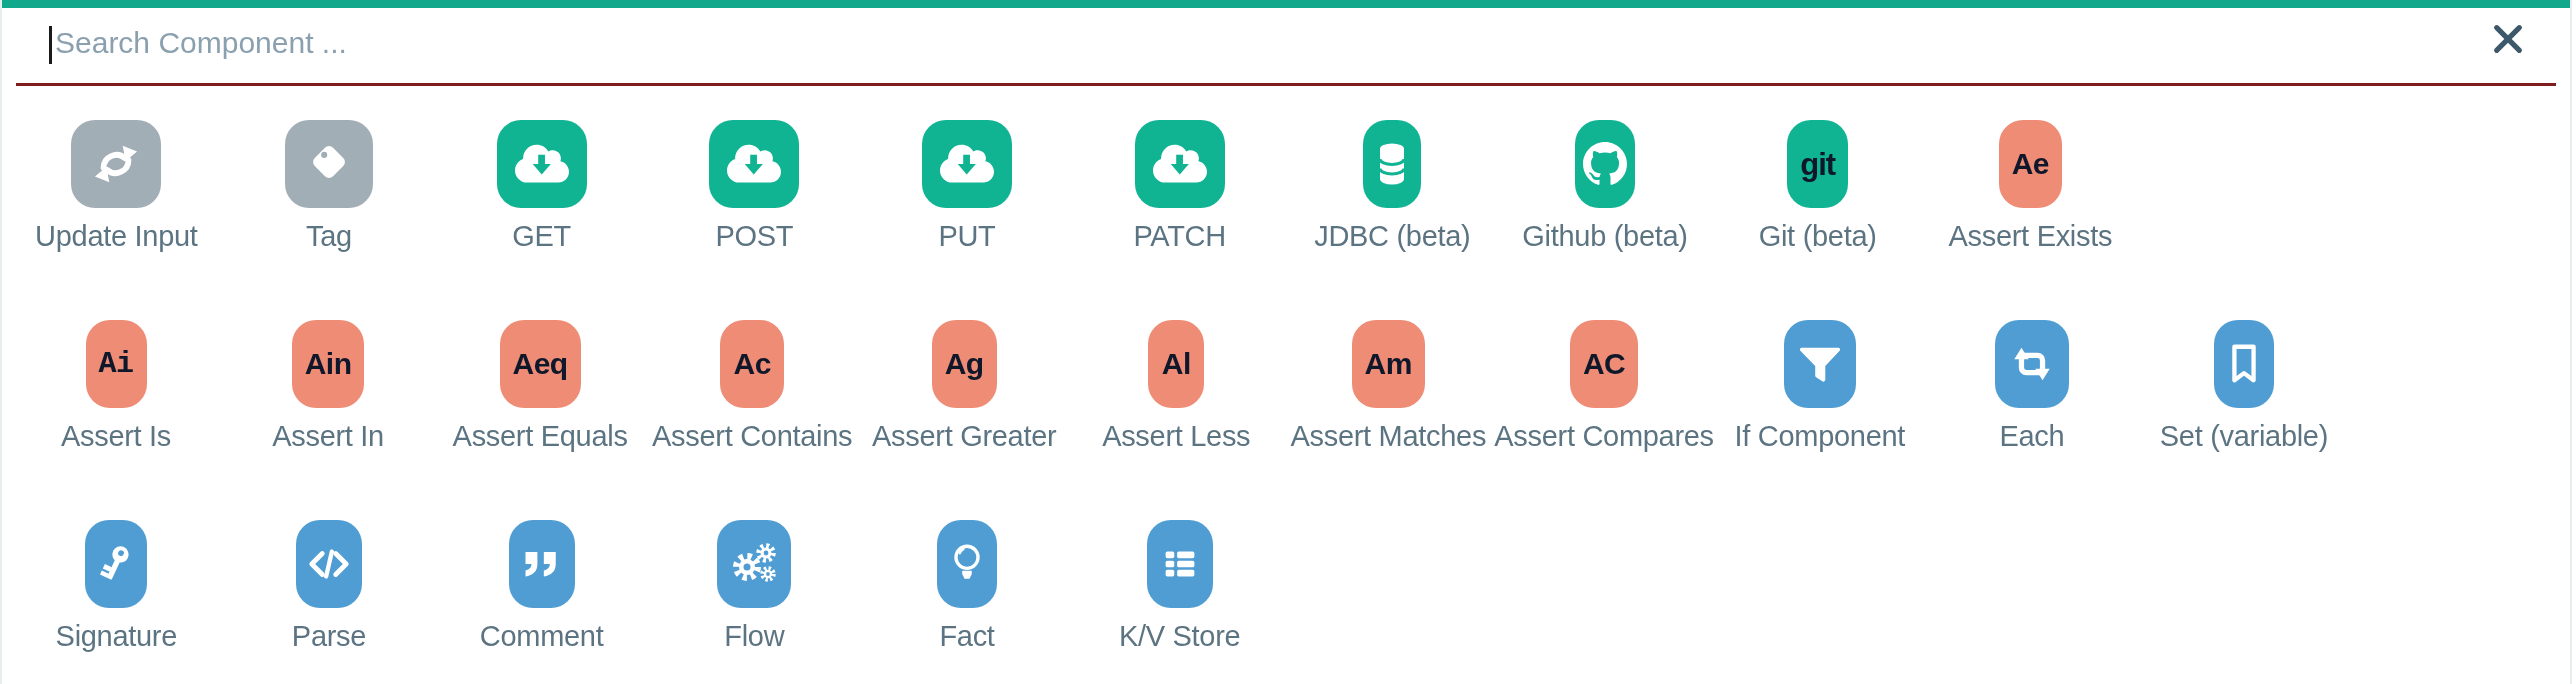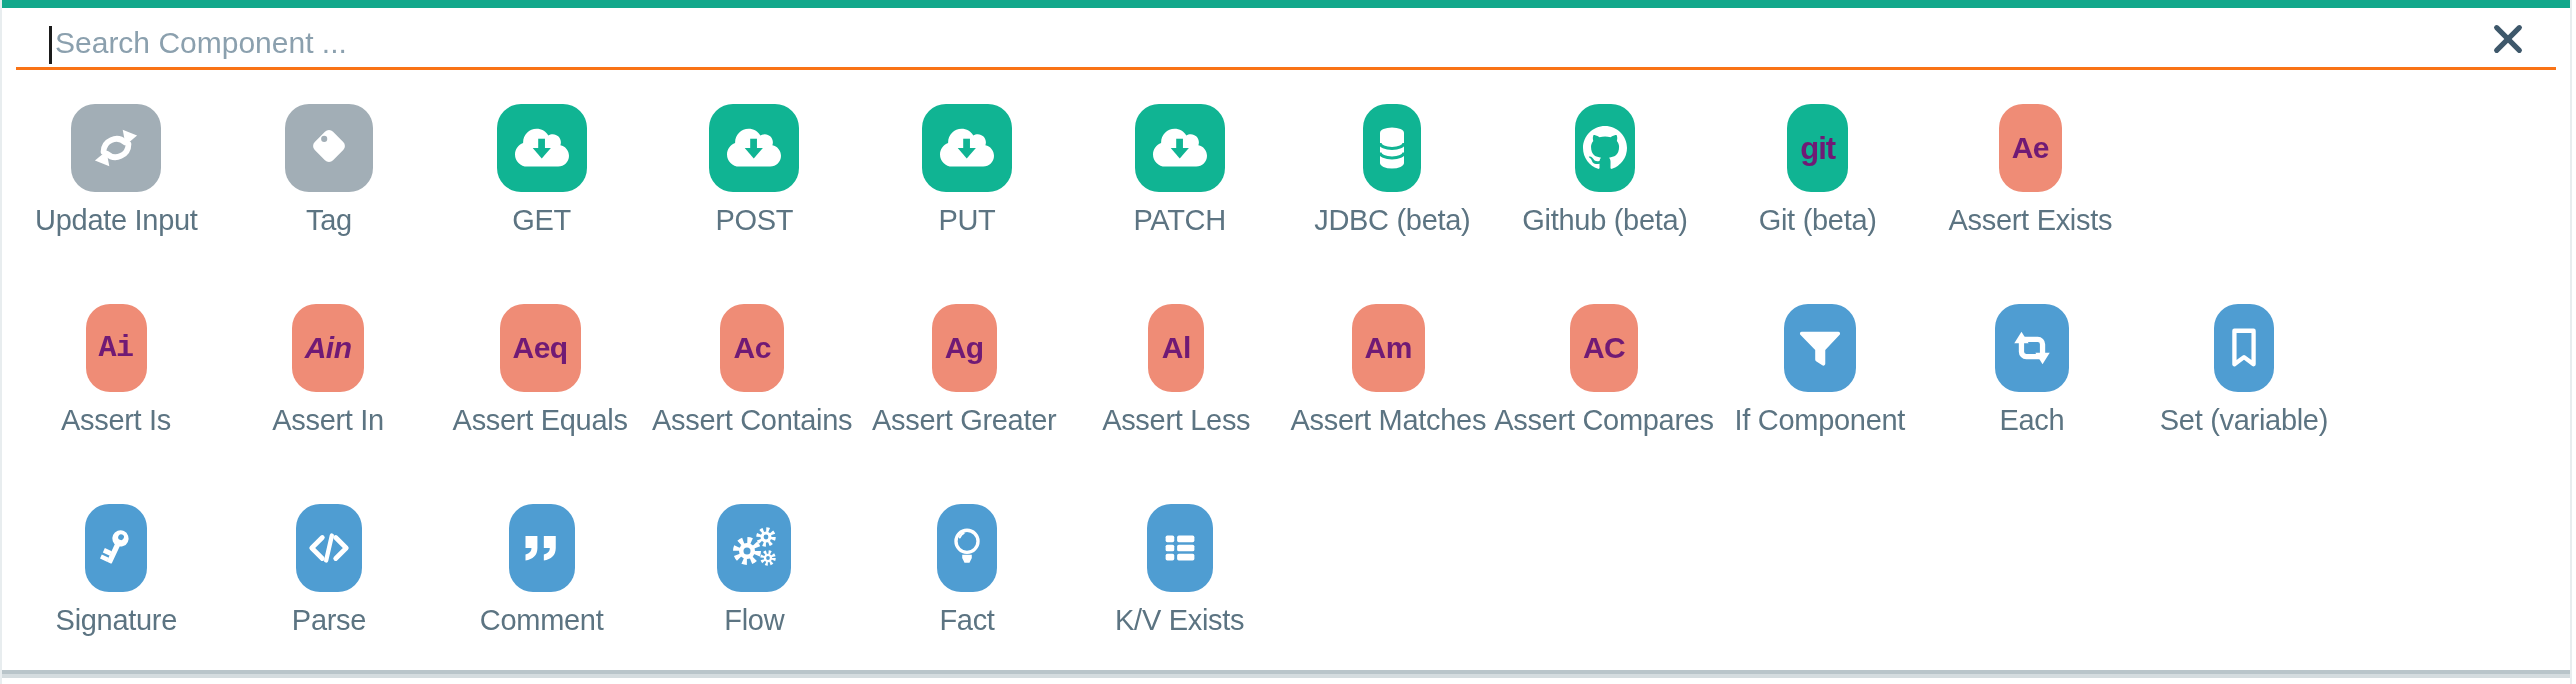--- a/index.html
+++ b/index.html
@@ -9,22 +9,22 @@
     -webkit-font-smoothing:antialiased;
     overflow:hidden;
   }
   .dialog{
     position:relative;width:2572px;height:684px;background:#fff;
     border-left:2px solid #e8edef;border-right:2px solid #e8edef;
     box-sizing:border-box;
   }
   .top-bar{height:8px;width:100%;}
   .search-row{
-    position:relative;height:62px;margin:0 14px;
-    border-bottom:3px solid #f97316;box-sizing:border-box;
+    position:relative;height:78px;margin:0 14px;
+    border-bottom:3px solid #7f1d1d;box-sizing:border-box;
   }
   .search-input{
     width:100%;height:64px;border:none;outline:none;
     font-family:"Liberation Sans", sans-serif;
     font-size:30px;color:#51626e;padding:6px 60px 0 39px;box-sizing:border-box;
     background:transparent;
   }
   .search-input::placeholder{color:#8ba0ae;opacity:1;}
   .caret{
     position:absolute;left:33px;top:18px;width:3px;height:38px;background:#1b1b1b;
@@ -40,21 +40,21 @@
     height:200px;box-sizing:border-box;padding-top:34px;
     display:flex;flex-direction:column;align-items:center;
     cursor:pointer;
   }
   .icon-box{
     height:88px;border-radius:24px;
     display:flex;align-items:center;justify-content:center;
     box-sizing:border-box;padding:0 13px;min-width:56px;
   }
   .badge-text{
-    color:#701a75;font-size:30px;font-weight:700;letter-spacing:-0.5px;
+    color:#0f172a;font-size:30px;font-weight:700;letter-spacing:-0.5px;
     line-height:1;white-space:nowrap;
   }
   .git-text{font-size:31px;font-weight:700;letter-spacing:-1px;}
   .cell-label{
     margin-top:13px;font-size:29px;line-height:30px;font-weight:400;
     color:#5c7482;letter-spacing:-0.3px;white-space:nowrap;text-align:center;
   }
   .bottom-edge-1{height:4px;background:#b9c5ca;}
   .bottom-edge-2{height:4px;background:#d4dcdf;}
 </style>
@@ -190,21 +190,21 @@
         </div>
       </div>
       <div class="row">
         <div class="cell">
           <div class="icon-box" style="background: rgb(239, 140, 118); font-family: Liberation Mono, monospace;">
             <span class="badge-text">Ai</span>
           </div>
           <div class="cell-label">Assert Is</div>
         </div>
         <div class="cell">
-          <div class="icon-box" style="background: rgb(239, 140, 118); font-style: italic;">
+          <div class="icon-box" style="background: rgb(239, 140, 118);">
             <span class="badge-text">Ain</span>
           </div>
           <div class="cell-label">Assert In</div>
         </div>
         <div class="cell">
           <div class="icon-box" style="background: rgb(239, 140, 118);">
             <span class="badge-text">Aeq</span>
           </div>
           <div class="cell-label">Assert Equals</div>
         </div>
@@ -348,21 +348,21 @@
               <svg width="46" height="46" viewBox="0 0 48 48">
                 <rect x="9" y="11" width="9" height="7" rx="1.8" fill="#fff"></rect>
                 <rect x="21" y="11" width="18" height="7" rx="1.8" fill="#fff"></rect>
                 <rect x="9" y="20.5" width="9" height="7" rx="1.8" fill="#fff"></rect>
                 <rect x="21" y="20.5" width="18" height="7" rx="1.8" fill="#fff"></rect>
                 <rect x="9" y="30" width="9" height="7" rx="1.8" fill="#fff"></rect>
                 <rect x="21" y="30" width="18" height="7" rx="1.8" fill="#fff"></rect>
               </svg>
             </span>
           </div>
-          <div class="cell-label">K/V Exists</div>
+          <div class="cell-label">K/V Store</div>
         </div>
       </div>
     </div>
 
   <div class="bottom-edge-1"></div>
   <div class="bottom-edge-2"></div>
 </div>
 
 
 </body></html>

